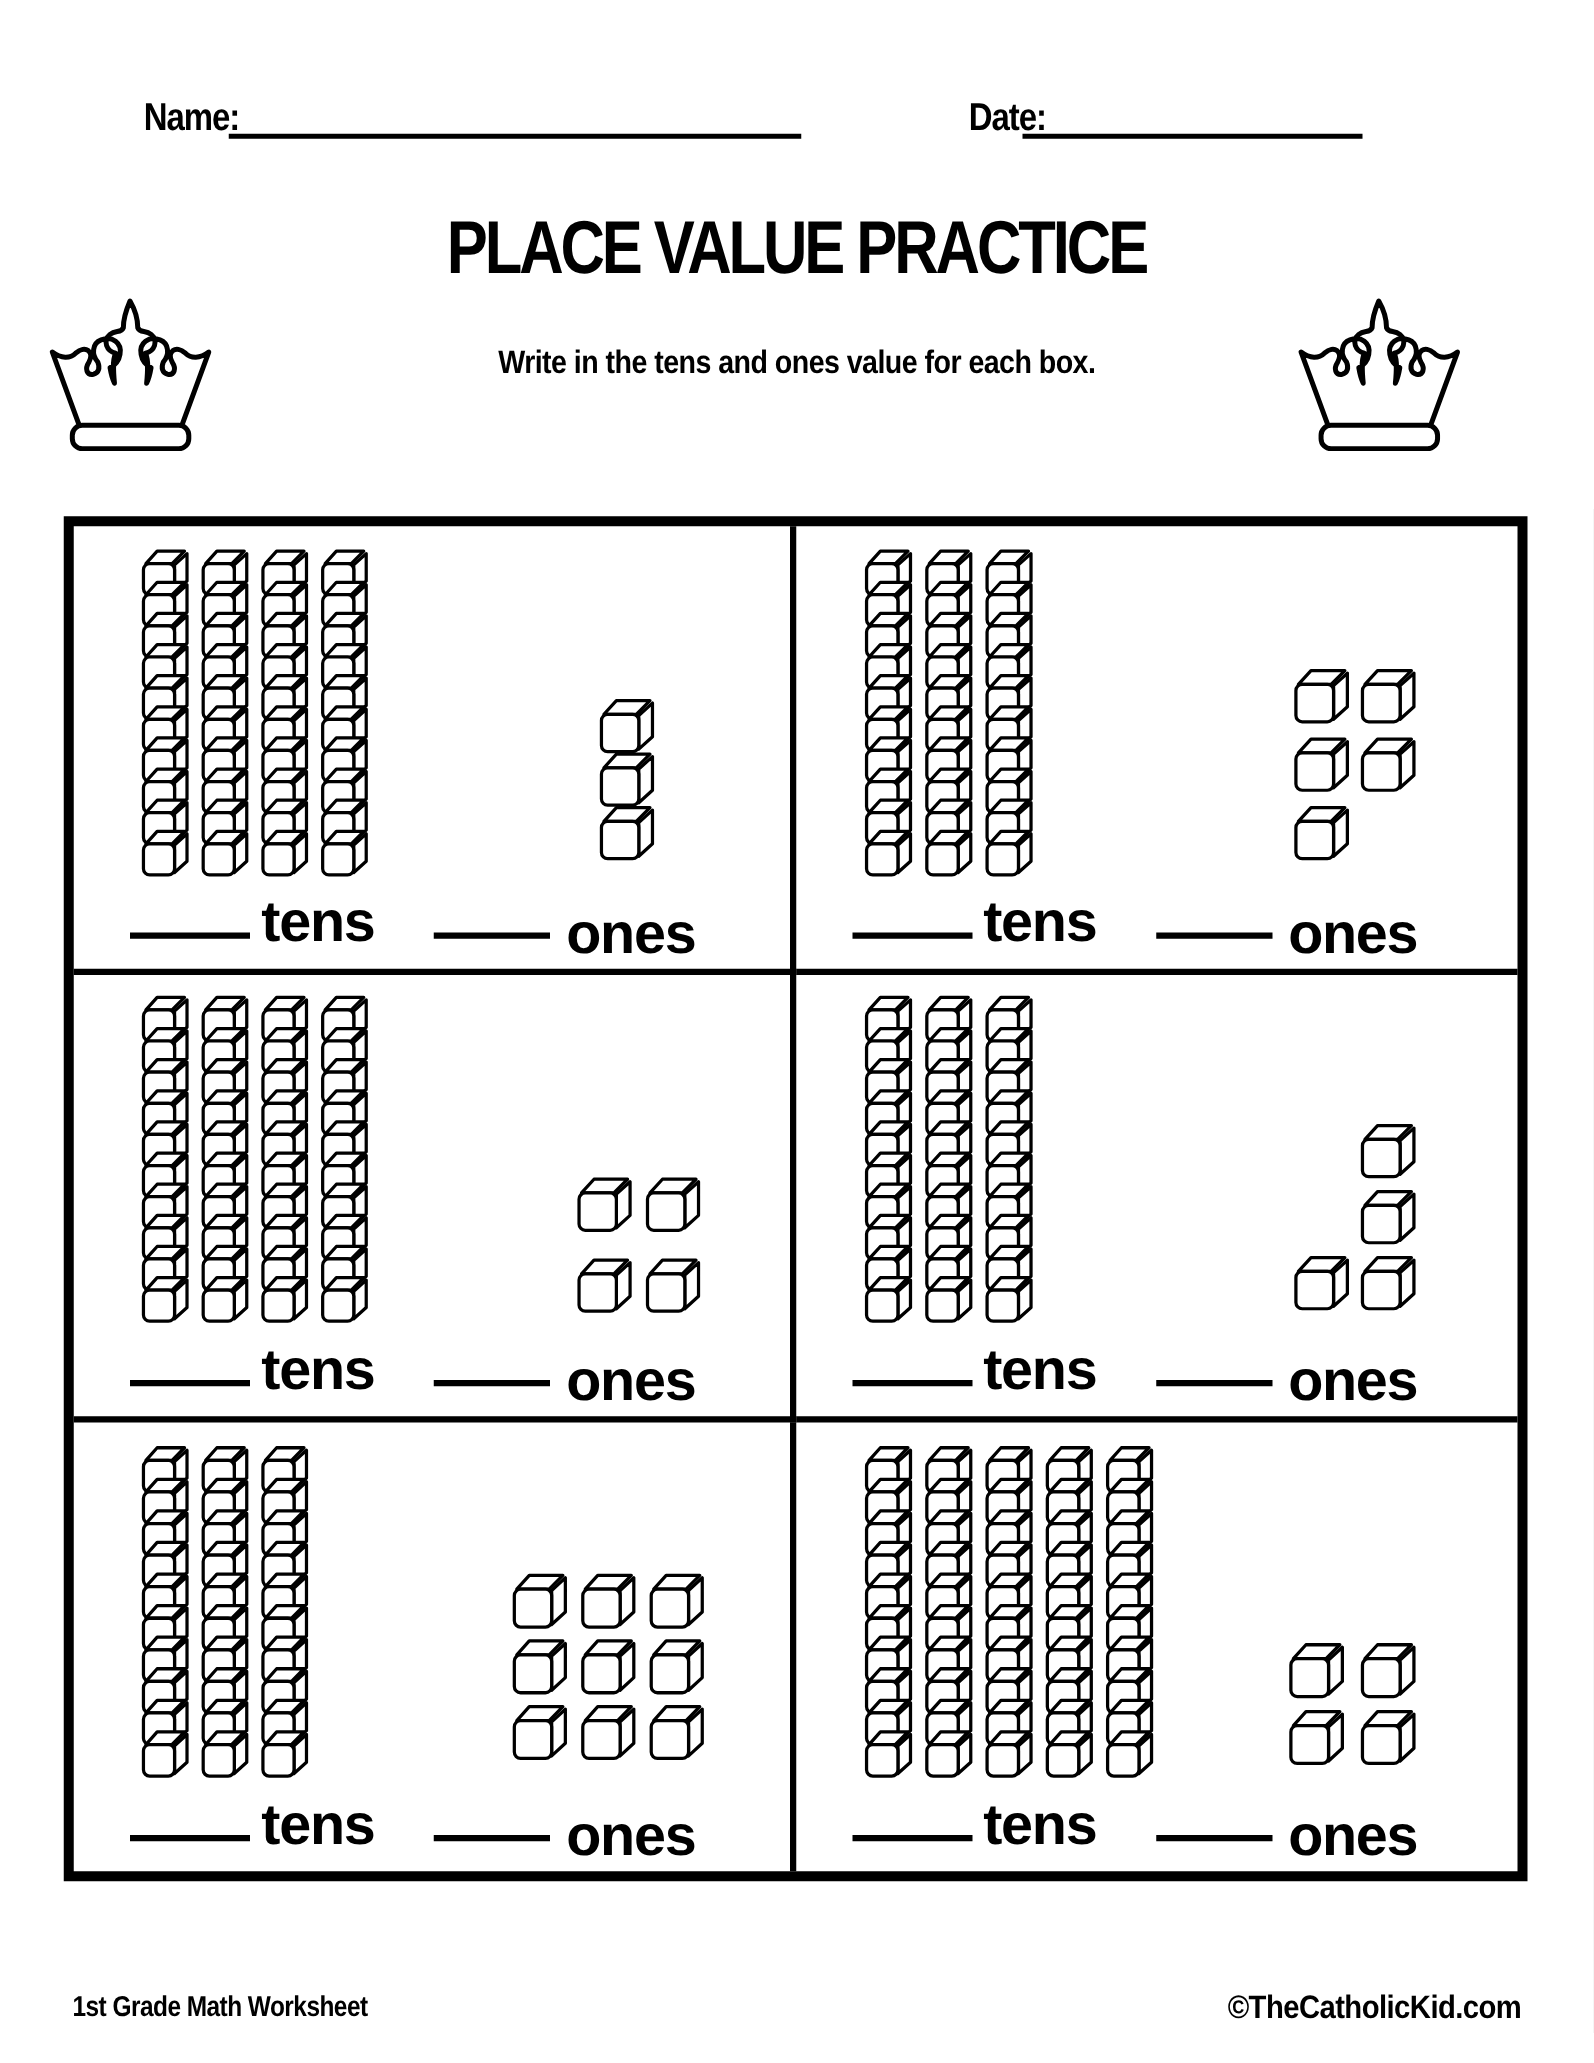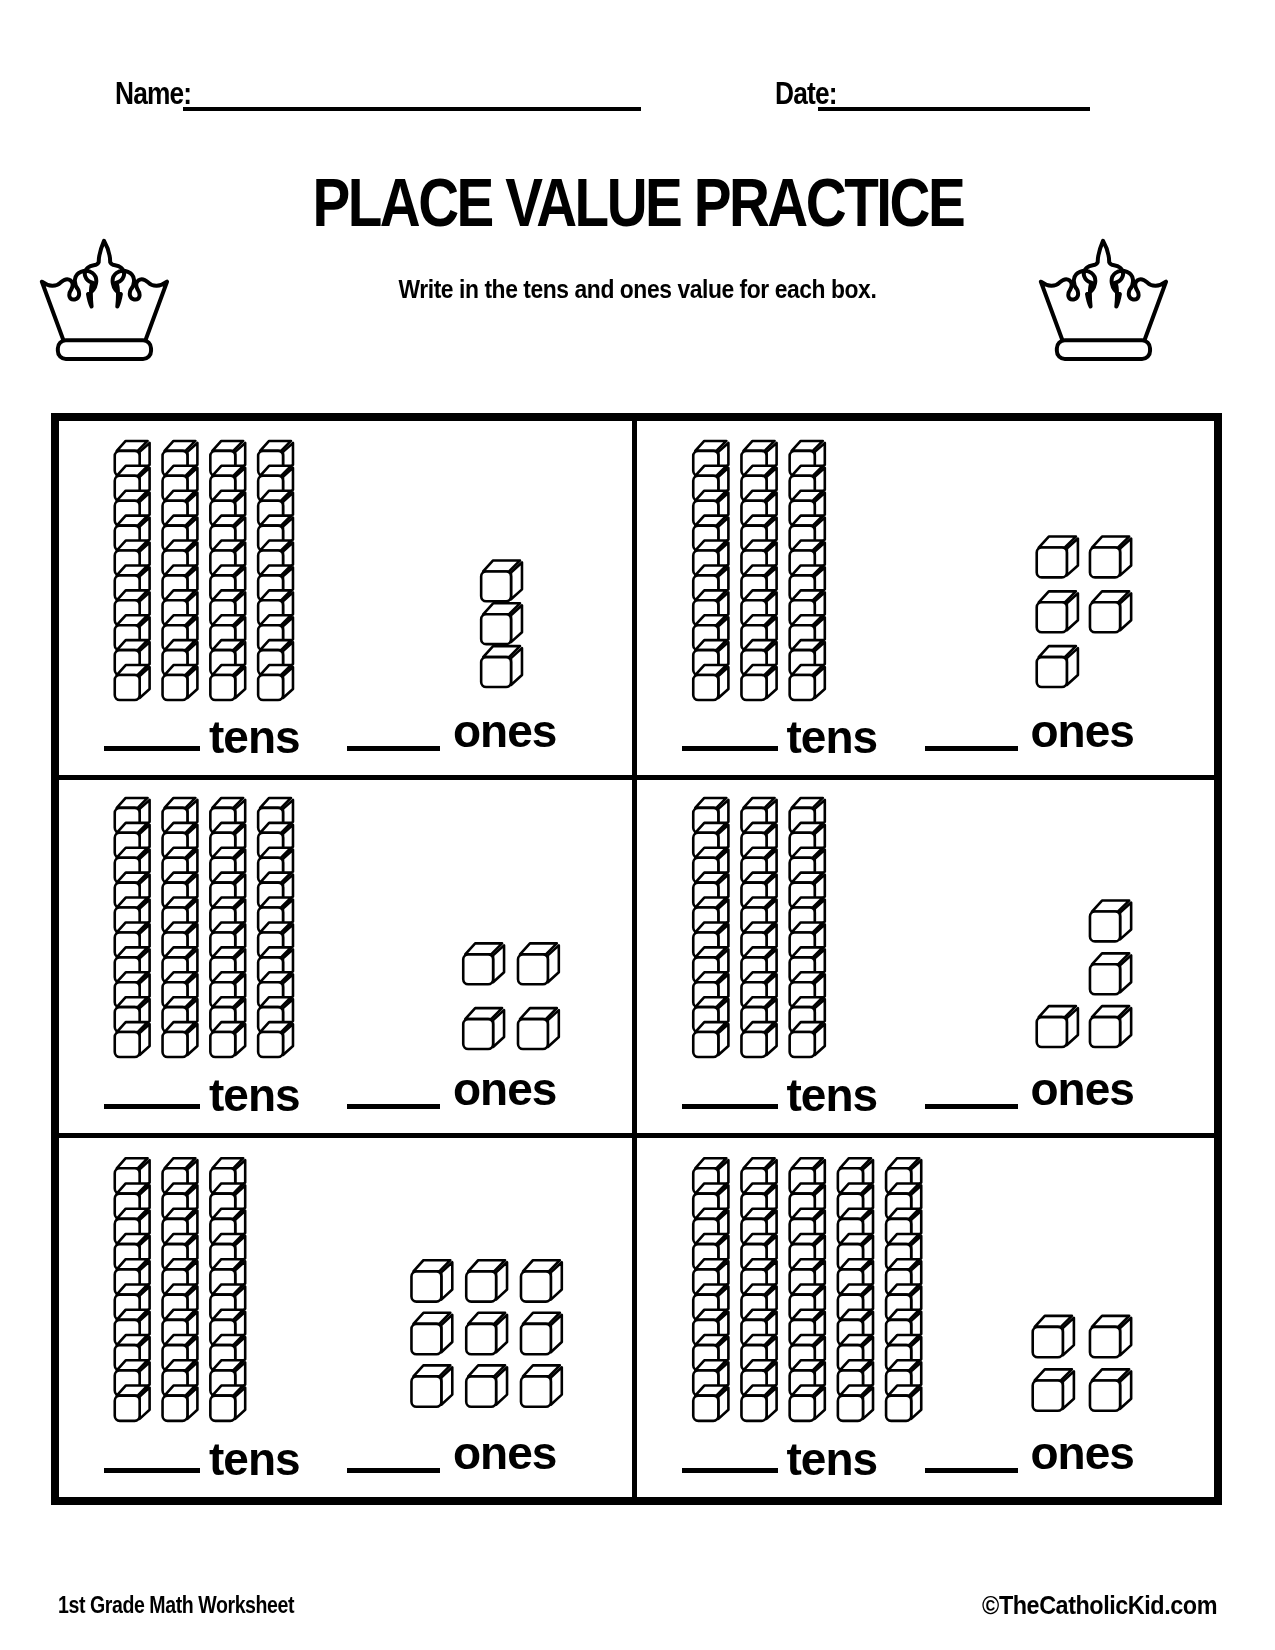--- a/index.html
+++ b/index.html
@@ -6,21 +6,21 @@
   .page{position:relative;width:1275px;height:1650px;margin:0 auto;background:#ffffff;
         font-family:"Liberation Sans",sans-serif;color:#000;overflow:hidden;}
   .abs{position:absolute;}
   .cond{display:inline-block;transform:scaleX(0.85);transform-origin:left center;}
   .condC{display:inline-block;transform:scaleX(0.82);transform-origin:center center;}
   .condR{display:inline-block;transform:scaleX(0.9);transform-origin:right center;}
 
   .hlabel{top:76px;font-size:31px;font-weight:bold;letter-spacing:-1px;}
   .hline{height:0;border-bottom:4px solid #000;}
 
-  .title{top:168px;left:0;width:100%;text-align:center;font-size:69px;font-weight:bold;
+  .title{top:168px;left:0;width:100%;text-align:center;font-size:60px;font-weight:bold;
          letter-spacing:-3px;line-height:1;white-space:nowrap;}
   .subtitle{top:274px;left:0;width:100%;text-align:center;font-size:26px;font-weight:bold;
             letter-spacing:-0.5px;line-height:1.2;}
 
   .crown{position:absolute;width:142px;height:138px;}
 
   .grid{position:absolute;left:51px;top:413px;width:1171px;height:1092px;
         border:8px solid #000;box-sizing:border-box;
         display:grid;grid-template-columns:1fr 1fr;grid-template-rows:1fr 1fr 1fr;}
   .cell{position:relative;border-right:5px solid #000;border-bottom:5px solid #000;}
@@ -28,21 +28,21 @@
   .cell:nth-child(n+5){border-bottom:none;}
   .cell svg.blocks{position:absolute;left:0;top:0;width:100%;height:100%;}
   .ink{fill:#fff;stroke:#000;stroke-width:2.6;stroke-linejoin:round;stroke-linecap:round;}
   .crown-ink{fill:#fff;stroke:#000;stroke-width:4.5;stroke-linejoin:round;stroke-linecap:round;}
 
   .blank{position:absolute;height:0;border-bottom:5px solid #000;}
   .word{position:absolute;font-size:46px;font-weight:bold;letter-spacing:-1px;line-height:1;}
   .b1{left:45px;width:96px;bottom:24px;}
   .w1{left:150px;bottom:15px;margin-top:26px;}
   .b2{left:288px;width:93px;bottom:24px;}
-  .w2{left:394px;bottom:21px;}
+  .w2{left:394px;bottom:6px;}
 
   .fleft{left:58px;top:1592px;font-size:23px;font-weight:bold;letter-spacing:-0.5px;}
   .fright{right:58px;top:1590px;font-size:26px;font-weight:bold;letter-spacing:-0.5px;}
 </style>
 </head>
 <body>
 
 <div class="page">
 
   <div class="abs hlabel" style="left:115px;">

